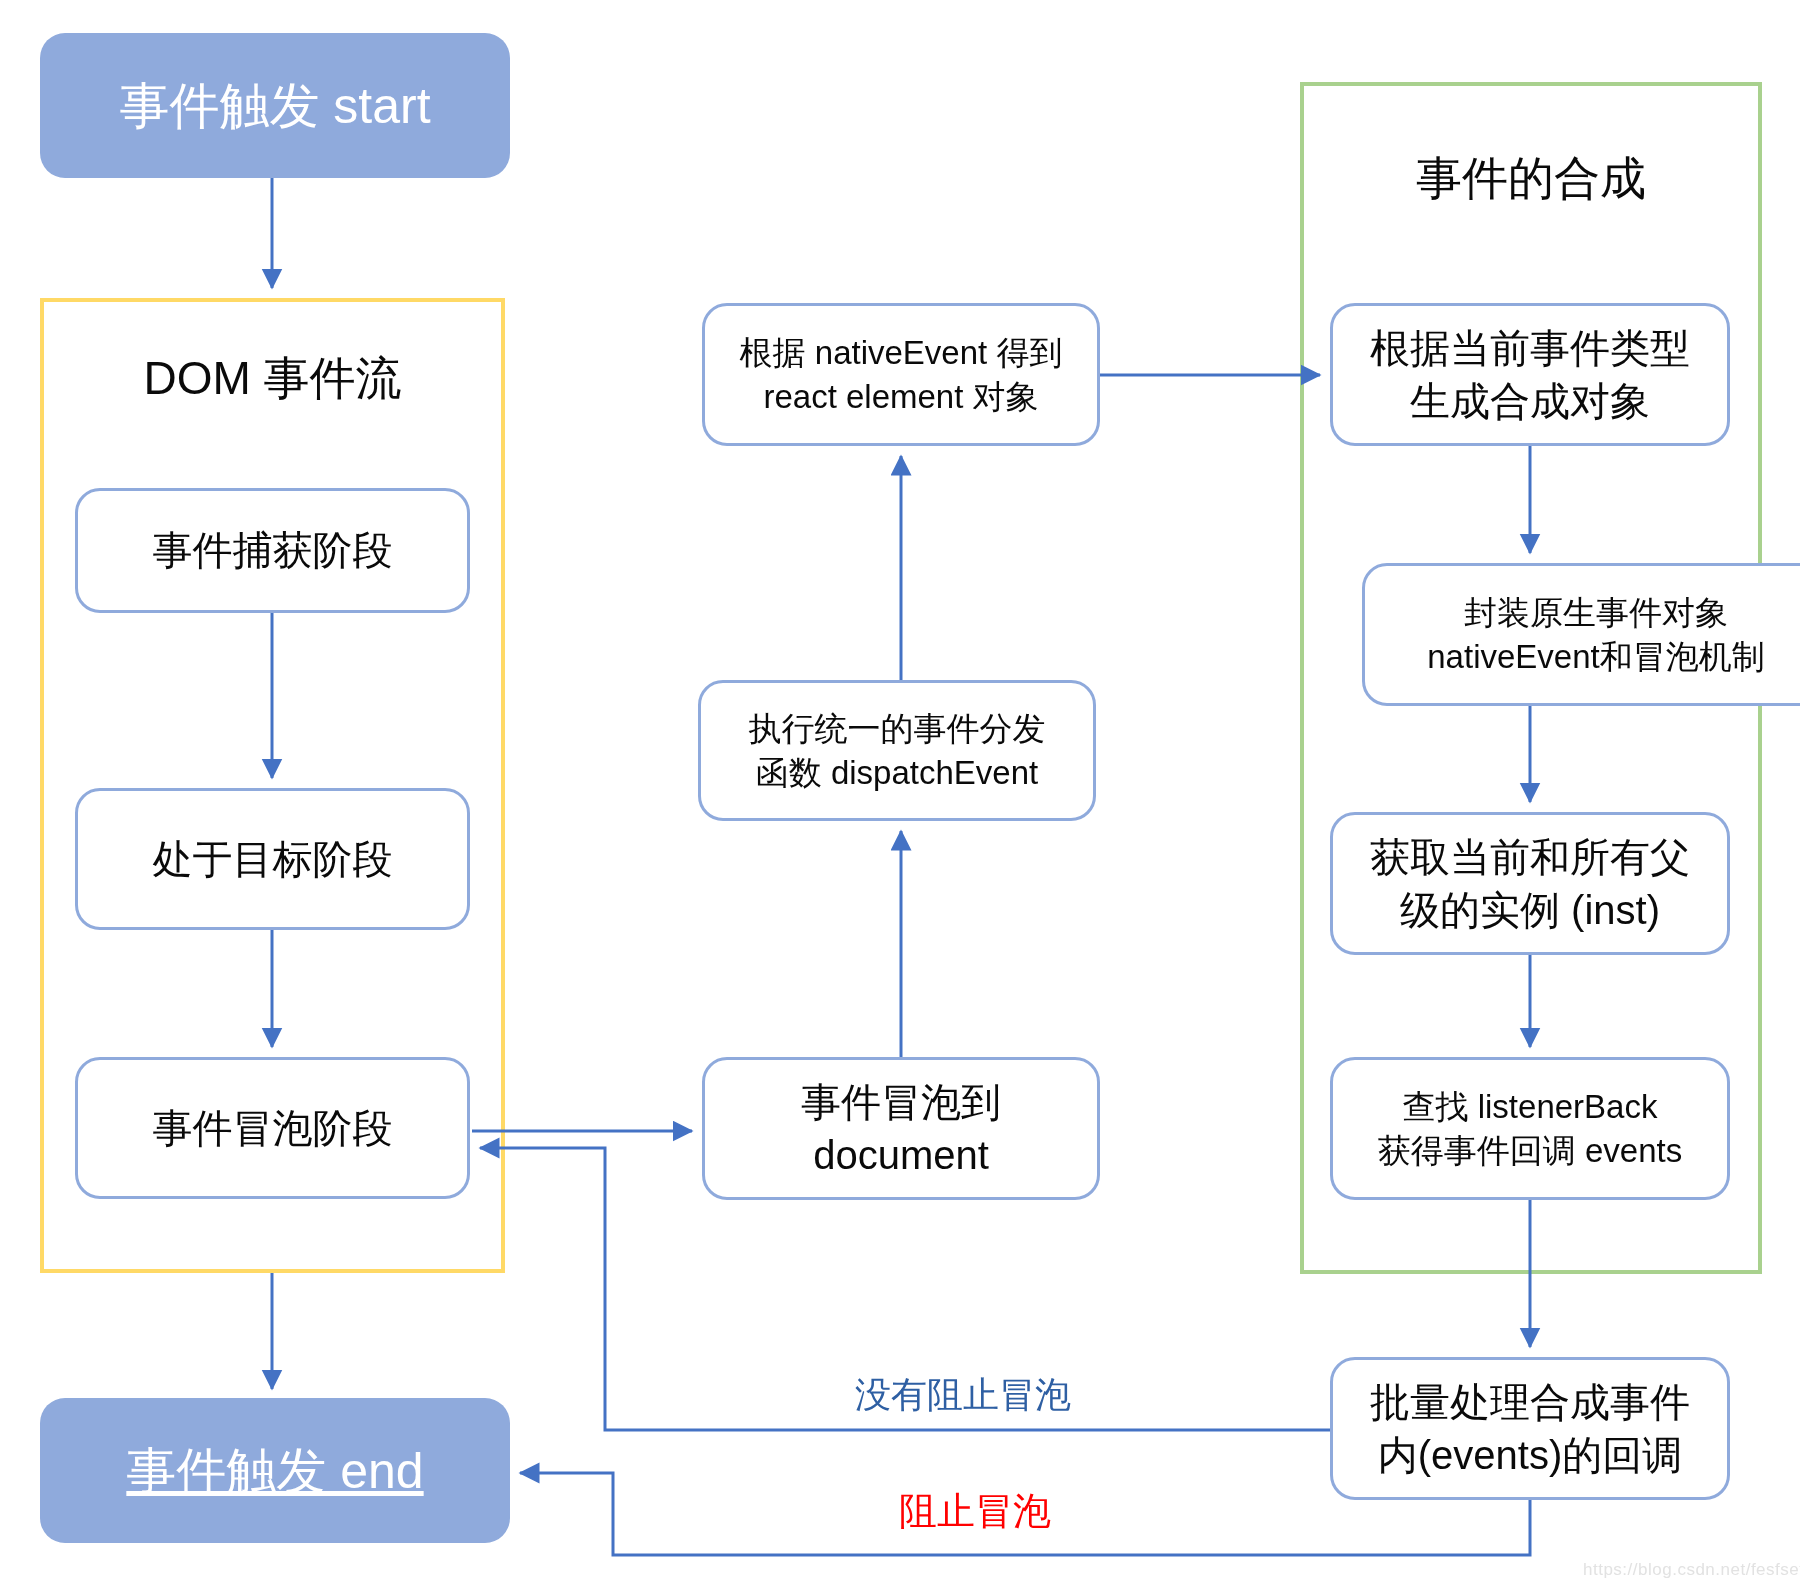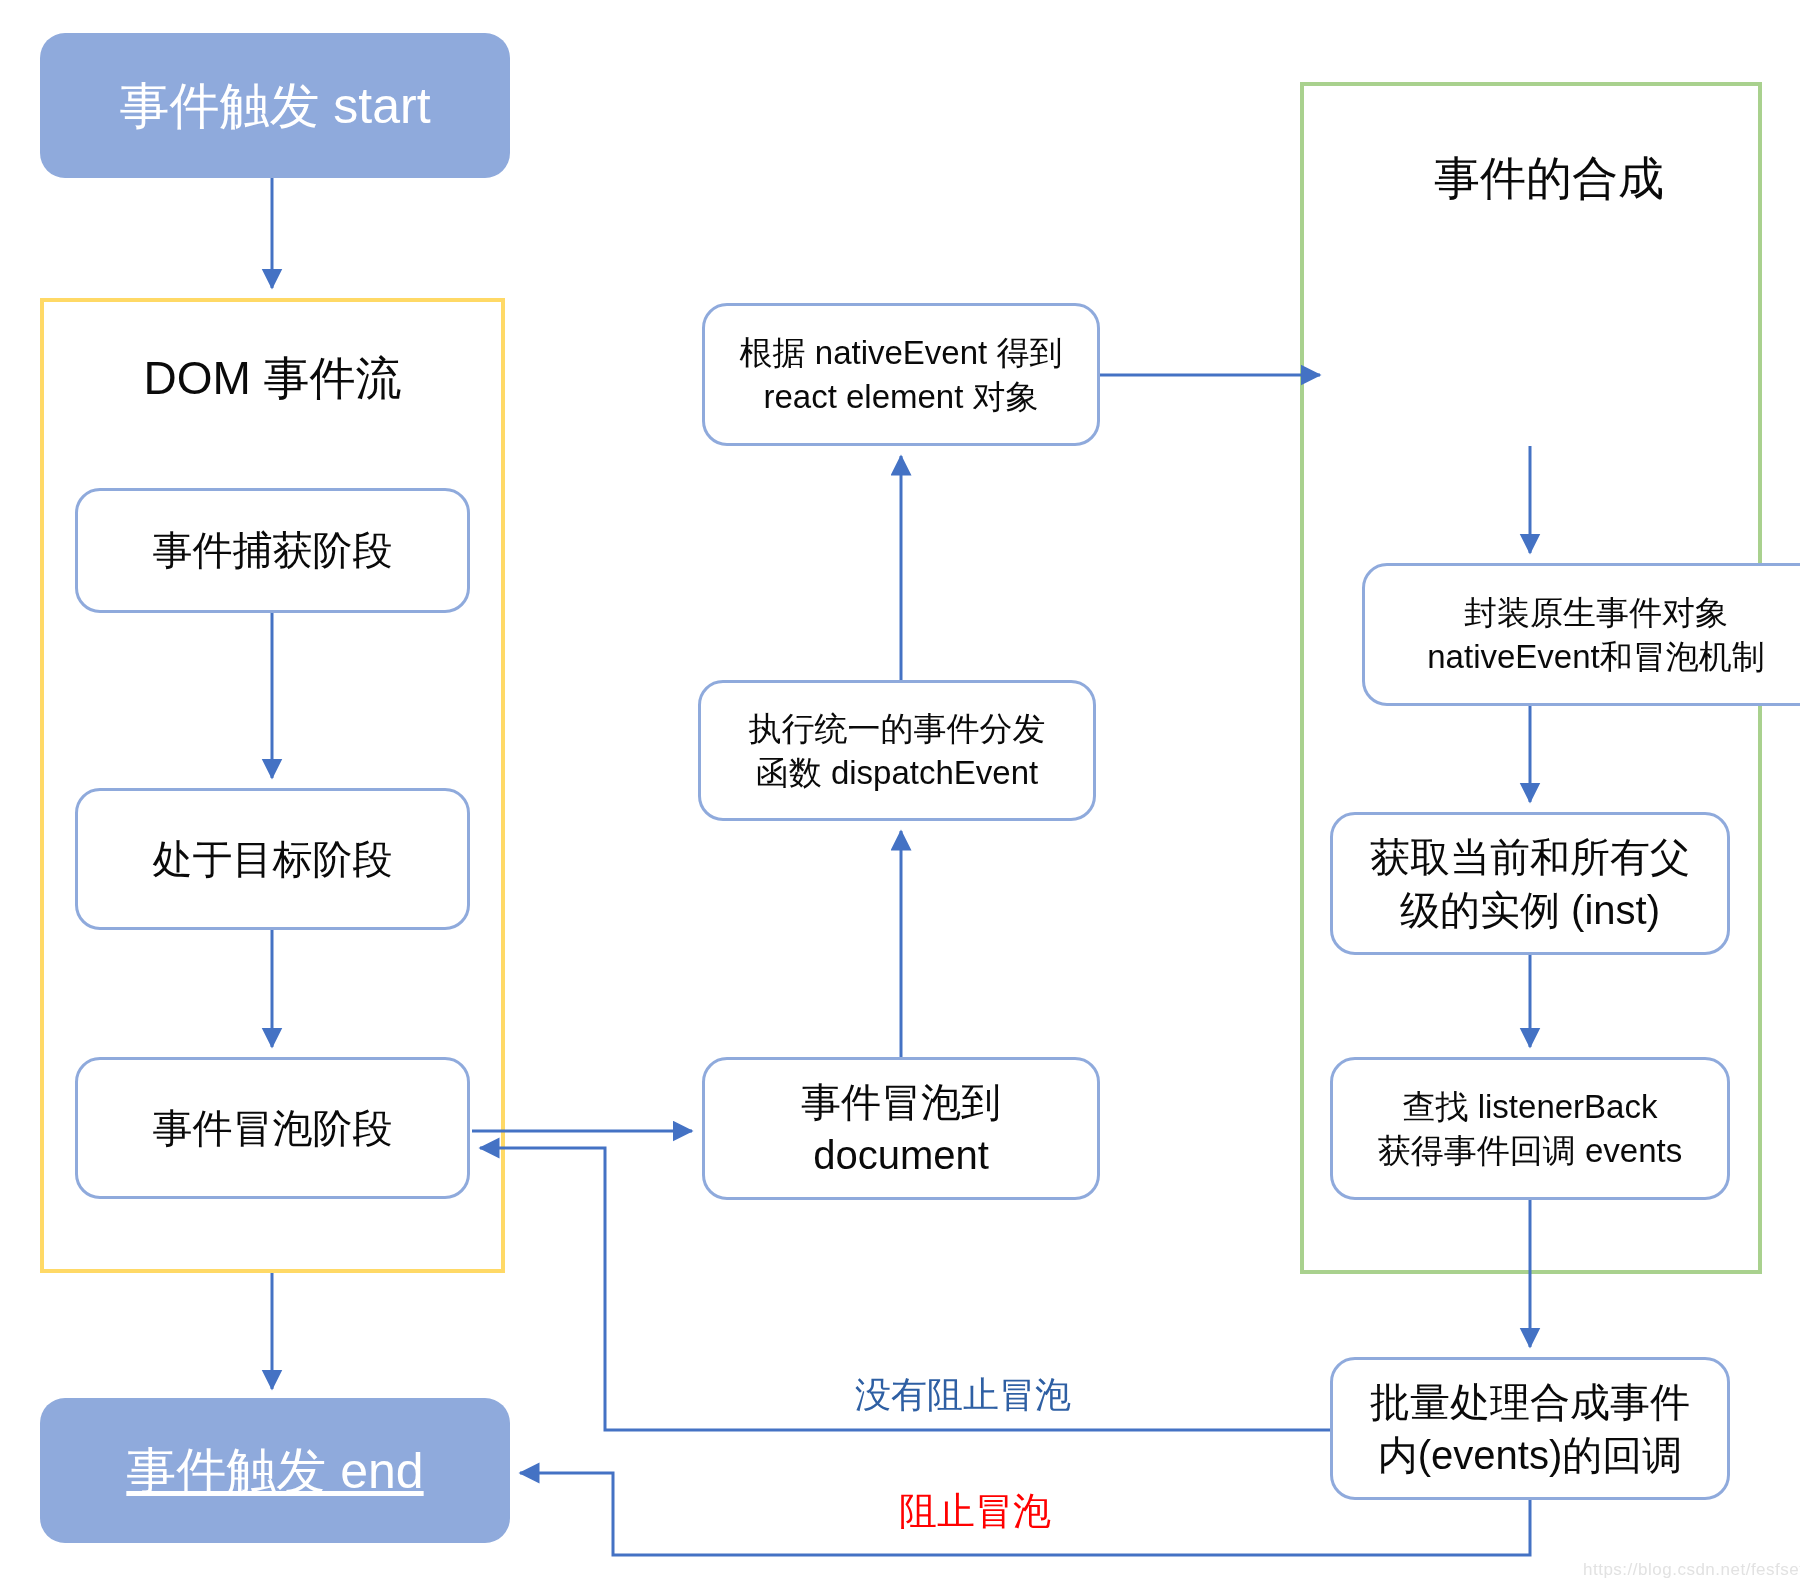--- a/index.html
+++ b/index.html
@@ -88,22 +88,26 @@
   <div class="node white-node f33" style="left:698px;top:680px;width:398px;height:141px;">
     <span>执行统一的事件分发</span>
     <span class="line2">函数 dispatchEvent</span>
   </div>
   <div class="node white-node f40" style="left:702px;top:1057px;width:398px;height:143px;">
     <span>事件冒泡到</span>
     <span class="line2">document</span>
   </div>
 
   <div class="container green" style="left:1300px;top:82px;width:462px;height:1192px;"></div>
-  <div class="container-title" style="left:1300px;top:148px;width:462px;margin-left:18px;">事件的合成</div>
+  <div class="container-title" style="left:1300px;top:148px;width:462px;">事件的合成</div>
 
+  <div class="node white-node f40" style="left:1330px;top:303px;width:400px;height:143px;">
+    <span>根据当前事件类型</span>
+    <span class="line2">生成合成对象</span>
+  </div>
   <div class="node white-node f33" style="left:1362px;top:563px;width:468px;height:143px;">
     <span>封装原生事件对象</span>
     <span class="line2">nativeEvent和冒泡机制</span>
   </div>
   <div class="node white-node f40" style="left:1330px;top:812px;width:400px;height:143px;">
     <span>获取当前和所有父</span>
     <span class="line2">级的实例 (inst)</span>
   </div>
   <div class="node white-node f33" style="left:1330px;top:1057px;width:400px;height:143px;">
     <span>查找 listenerBack</span>

